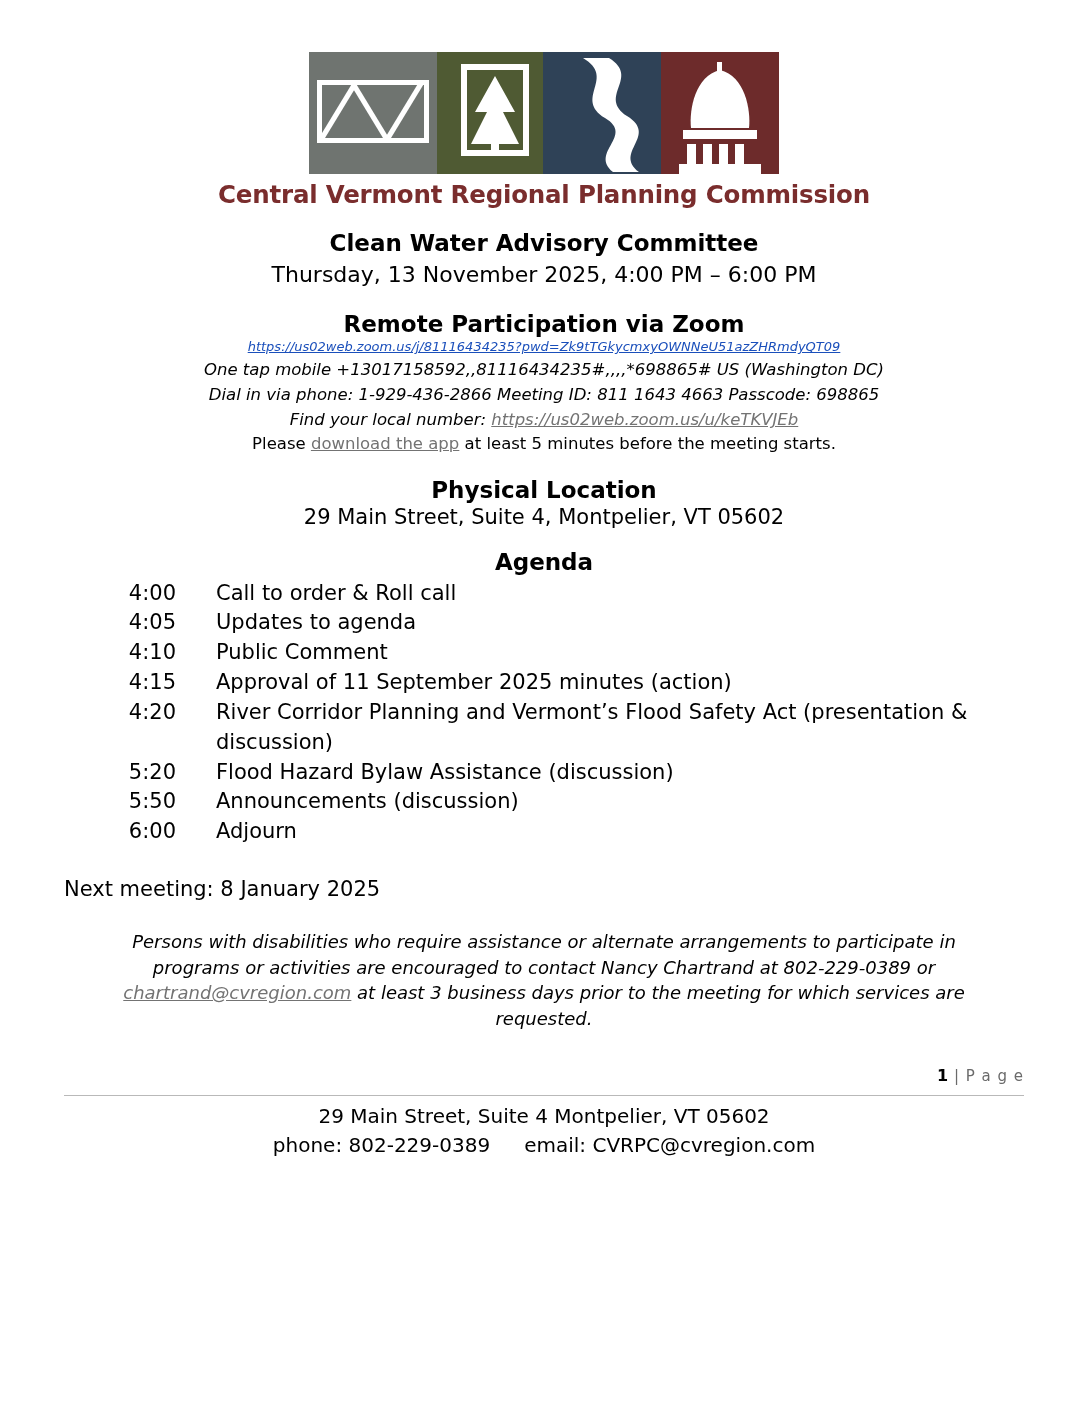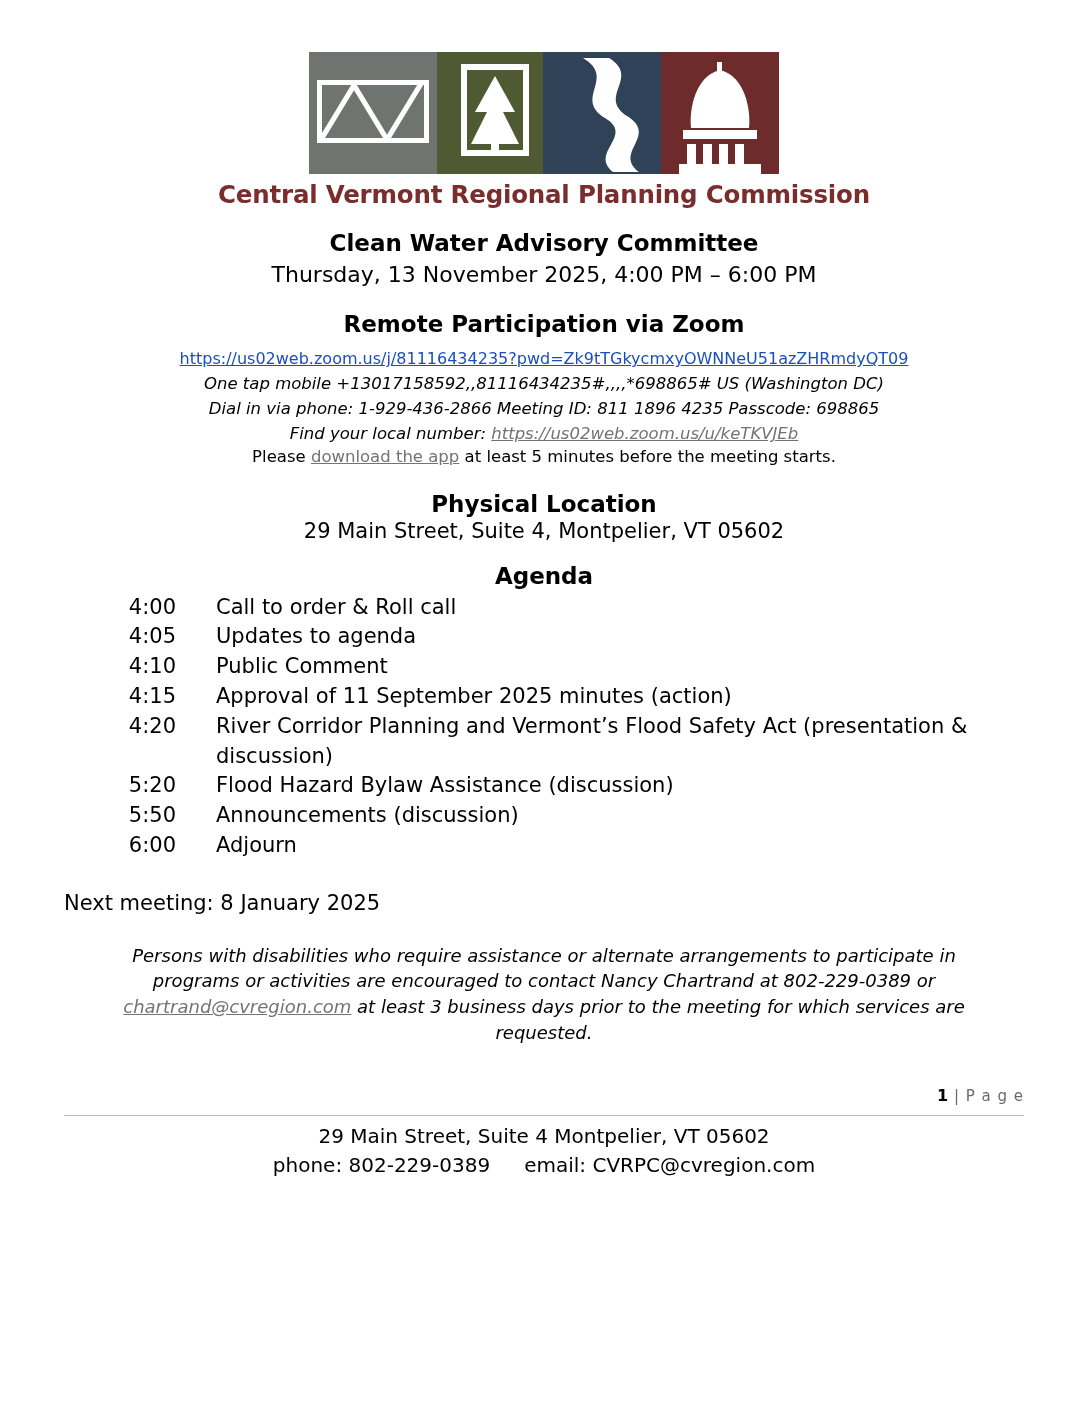--- a/index.html
+++ b/index.html
@@ -59,28 +59,29 @@
     margin: 3px 0 0 0;
     line-height: 1.3;
   }
   h2.section {
     font-size: 23px;
     font-weight: bold;
     margin: 22px 0 0 0;
   }
   h2.section.tight { margin-top: 20px; }
   .zoom-link {
-    font-size: 16px;
+    font-size: 13px;
     color: #1a4fbb;
     text-decoration: underline;
     line-height: 1.3;
     display: block;
-    margin: 12px 0 0 0;
+    margin: 2px 0 0 0;
     word-break: break-all;
     padding: 0 14px;
+    font-style: italic;
   }
   .small-italic {
     font-size: 16.5px;
     font-style: italic;
     line-height: 1.34;
     margin: 3px 0 0 0;
   }
   .small-line {
     font-size: 16.5px;
     line-height: 1.34;
@@ -131,21 +132,21 @@
     text-align: center;
     line-height: 1.42;
     margin: 28px 44px 0 44px;
   }
 
   
   .footer {
     position: absolute;
     left: 64px;
     right: 64px;
-    bottom: 48px;
+    bottom: 68px;
   }
   .footer-rule {
     border-top: 1px solid #b9b9b9;
     margin: 0 0 6px 0;
   }
   .page-num {
     text-align: right;
     font-size: 15px;
     color: #6a6a6a;
     letter-spacing: 1px;
@@ -214,21 +215,21 @@
     </div>
     <div class="logo-title">Central Vermont Regional Planning Commission</div>
   </div>
 
   <h1 class="doc-title center">Clean Water Advisory Committee</h1>
   <div class="subtitle center">Thursday, 13 November 2025, 4:00 PM – 6:00 PM</div>
 
   <h2 class="section center">Remote Participation via Zoom</h2>
   <a class="zoom-link center" href="#">https://us02web.zoom.us/j/81116434235?pwd=Zk9tTGkycmxyOWNNeU51azZHRmdyQT09</a>
   <div class="small-italic center">One tap mobile +13017158592,,81116434235#,,,,*698865# US (Washington DC)</div>
-  <div class="small-italic center">Dial in via phone: 1-929-436-2866 Meeting ID: 811 1896 4235 Passcode: 698865</div>
+  <div class="small-italic center">Dial in via phone: 1-929-436-2866 Meeting ID: 811 1643 4663 Passcode: 698865</div>
   <div class="small-italic center">
     <span>Find your local number:</span>
     <a class="inline-link" href="#">https://us02web.zoom.us/u/keTKVJEb</a>
   </div>
   <div class="small-line center">
     <span>Please </span><a class="inline-link" href="#">download the app</a><span> at least 5 minutes before the meeting starts.</span>
   </div>
 
   <h2 class="section center">Physical Location</h2>
   <div class="location center">29 Main Street, Suite 4, Montpelier, VT 05602</div>

